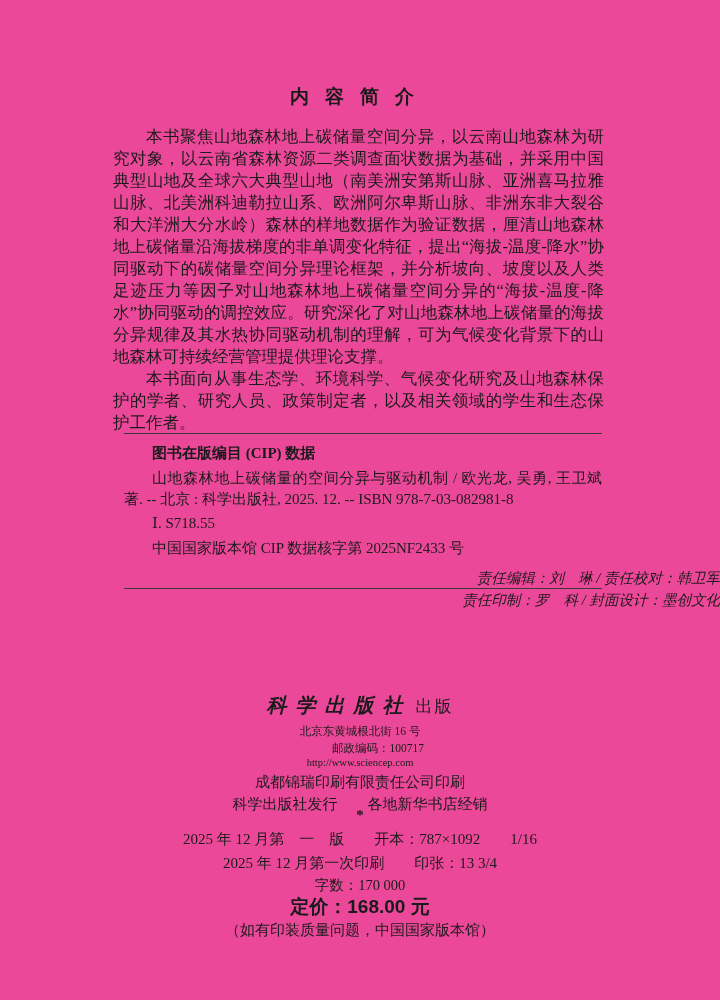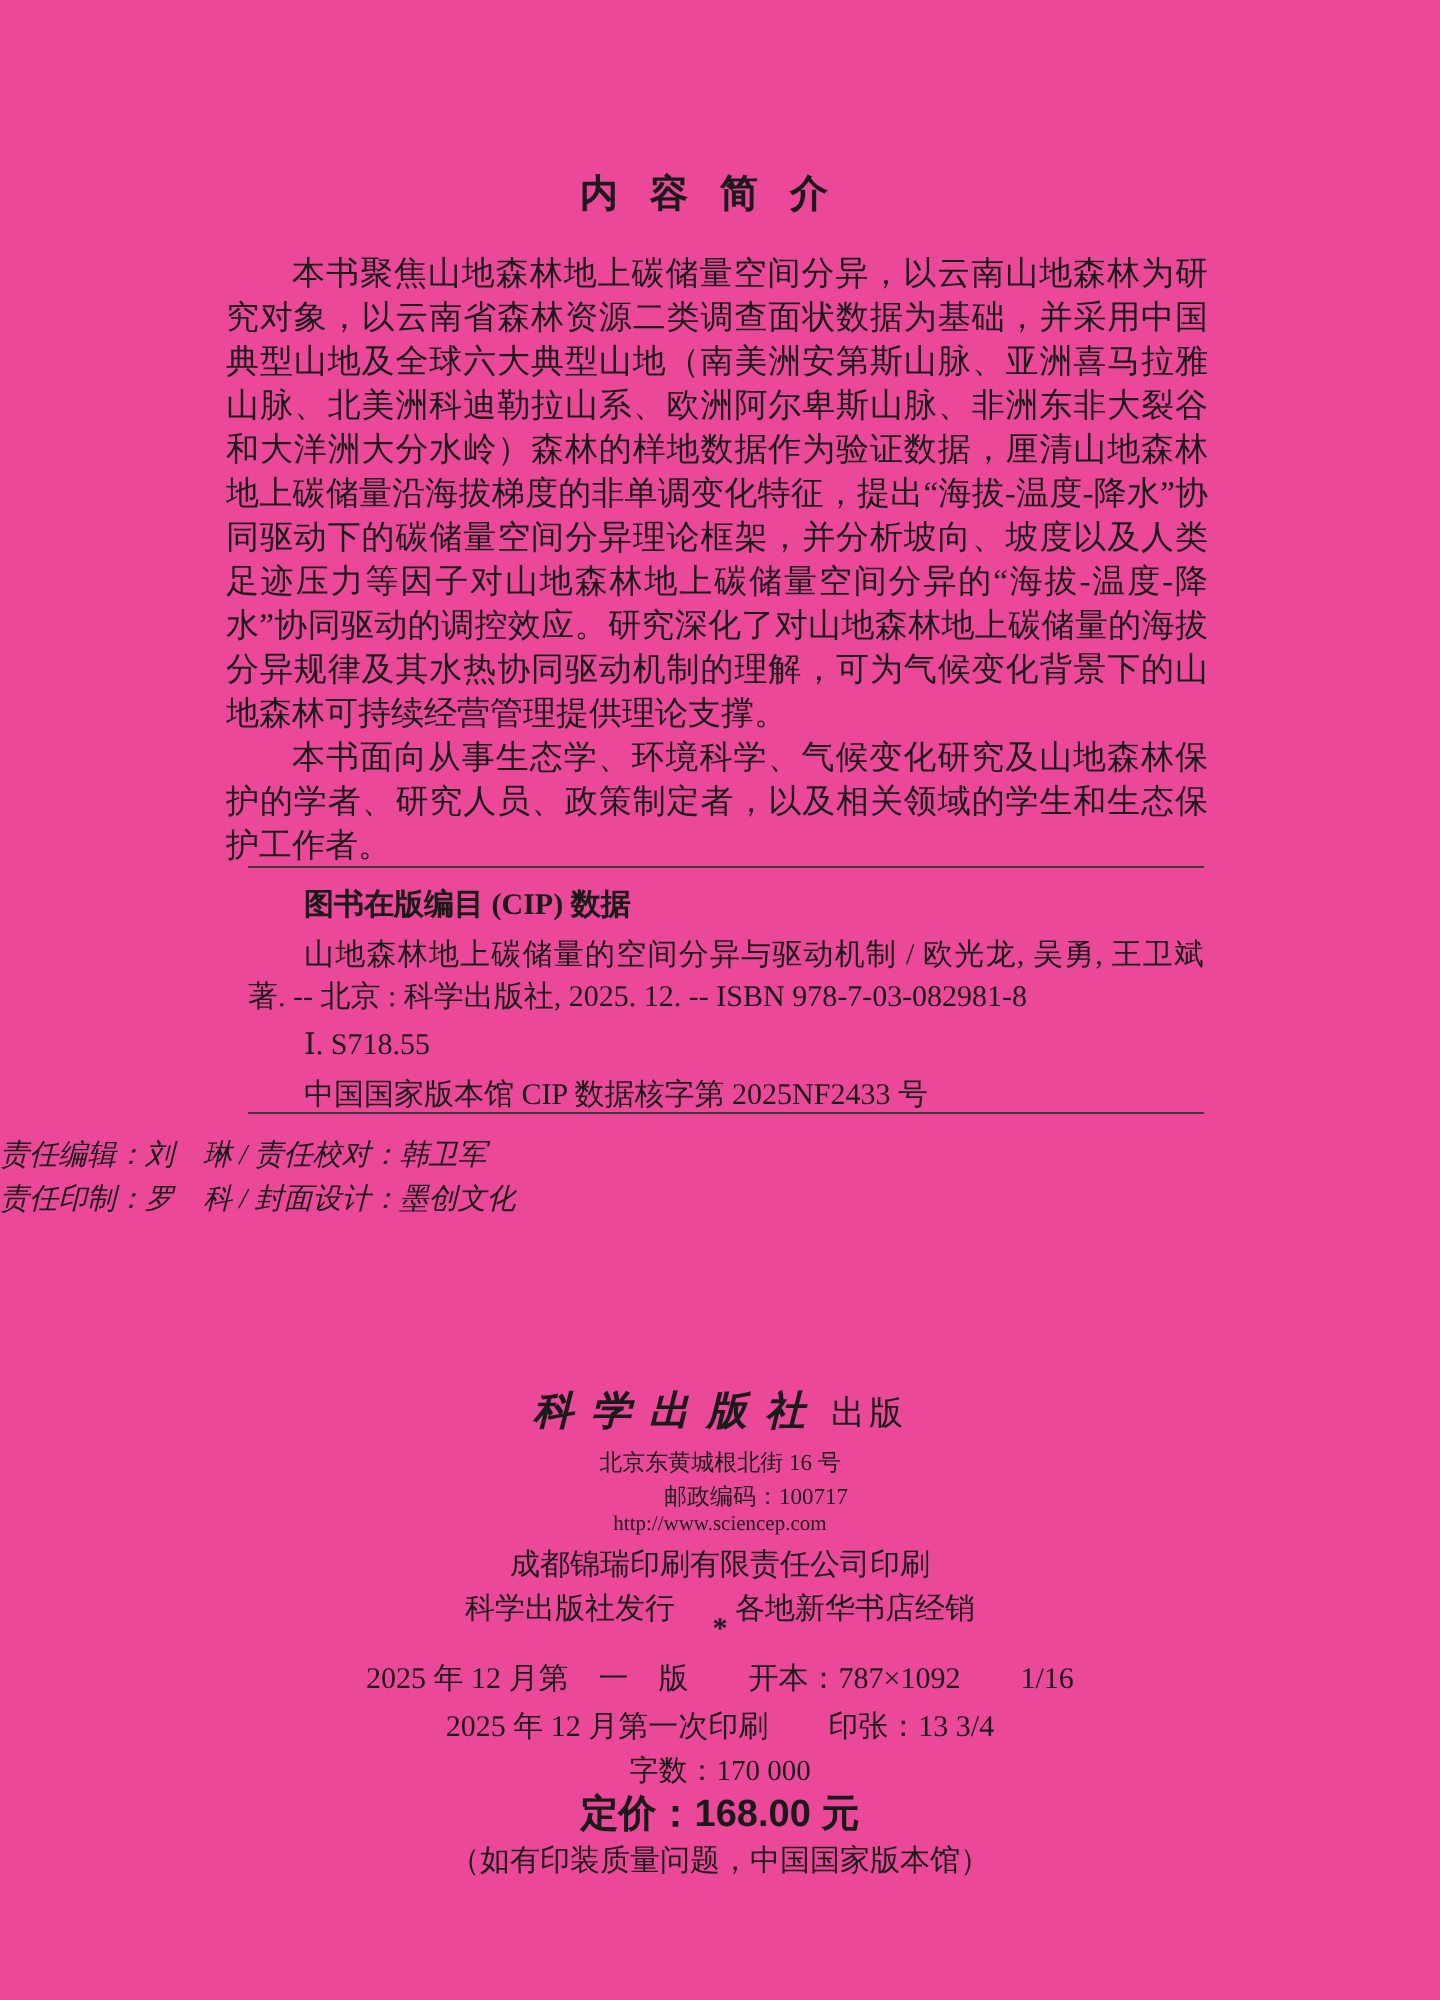--- a/index.html
+++ b/index.html
@@ -33,39 +33,39 @@
     width: 491px;
     font-size: 16.5px;
     line-height: 22px;
     text-align: justify;
   }
   .intro-body p { text-indent: 2em; margin: 0; }
   .cip-box {
     position: absolute;
     top: 433px; left: 124px;
     width: 478px;
-    height: 124px;
+    height: 156px;
     border-top: 1px solid #3a3a3a;
     border-bottom: 1px solid #3a3a3a;
     padding-top: 9px;
     font-size: 15px;
     line-height: 21px;
   }
   .cip-heading {
     font-weight: bold;
     padding-left: 28px;
     margin-bottom: 4px;
   }
   .cip-entry { text-indent: 28px; text-align: justify; }
   .cip-class { padding-left: 28px; margin-top: 3px; }
   .cip-record { padding-left: 28px; margin-top: 4px; }
   .staff-block {
     position: absolute;
     top: 567px; left: 0; right: 0;
-    text-align: left;
+    text-align: right;
     font-style: italic;
     font-size: 14.5px;
     line-height: 22px;
   }
   .colo-line {
     position: absolute;
     left: 0; right: 0;
     text-align: center;
   }
   .logo-line      { top: 692px; }

